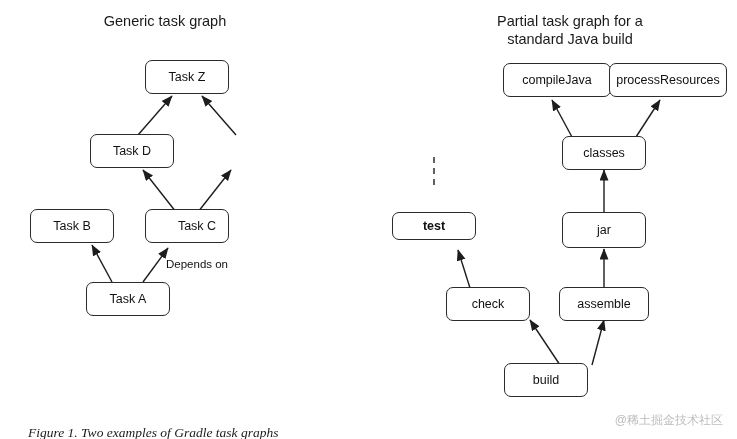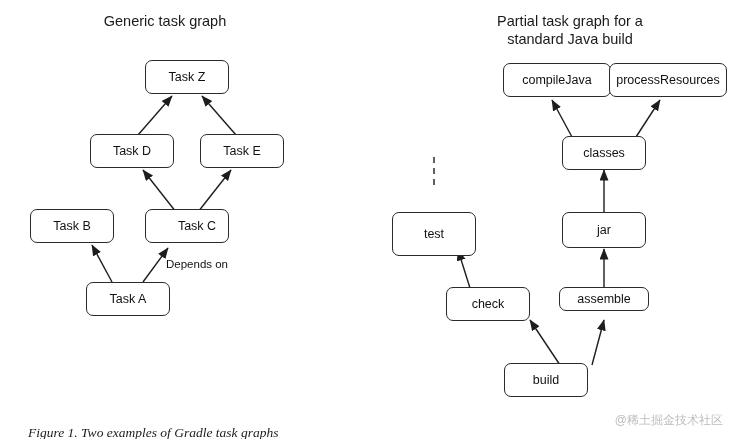--- a/index.html
+++ b/index.html
@@ -117,23 +117,20 @@
       <path d="M434,185 L434,155"></path>
     </g>
   </svg>
 
   <div class="node" style="left:145px; top:60px; width:84px; height:34px;">
     <span>Task Z</span>
   </div>
   <div class="node" style="left:90px; top:134px; width:84px; height:34px;">
     <span>Task D</span>
   </div>
-  <div class="node" style="left:200px; top:134px; width:84px; height:34px;">
-    <span>Task E</span>
-  </div>
   <div class="node" style="left:30px; top:209px; width:84px; height:34px;">
     <span>Task B</span>
   </div>
   <div class="node" style="left:145px; top:209px; width:84px; height:34px;padding-left:20px;">
     <span>Task C</span>
   </div>
   <div class="node" style="left:86px; top:282px; width:84px; height:34px;">
     <span>Task A</span>
   </div>
 
@@ -141,30 +138,30 @@
 
   <div class="node" style="left:503px; top:63px; width:108px; height:34px;">
     <span>compileJava</span>
   </div>
   <div class="node" style="left:609px; top:63px; width:118px; height:34px;">
     <span>processResources</span>
   </div>
   <div class="node" style="left:562px; top:136px; width:84px; height:34px;">
     <span>classes</span>
   </div>
-  <div class="node" style="left:392px; top:212px; width:84px; height:44px;">
+  <div class="node" style="left:392px; top:212px; width:84px; height:28px;font-weight:bold;">
     <span>test</span>
   </div>
   <div class="node" style="left:562px; top:212px; width:84px; height:36px;">
     <span>jar</span>
   </div>
   <div class="node" style="left:446px; top:287px; width:84px; height:34px;">
     <span>check</span>
   </div>
-  <div class="node" style="left:559px; top:287px; width:90px; height:24px;">
+  <div class="node" style="left:559px; top:287px; width:90px; height:34px;">
     <span>assemble</span>
   </div>
   <div class="node" style="left:504px; top:363px; width:84px; height:34px;">
     <span>build</span>
   </div>
 
   <div class="caption">Figure 1. Two examples of Gradle task graphs</div>
   <div class="watermark">@稀土掘金技术社区</div>
 
 </div>

